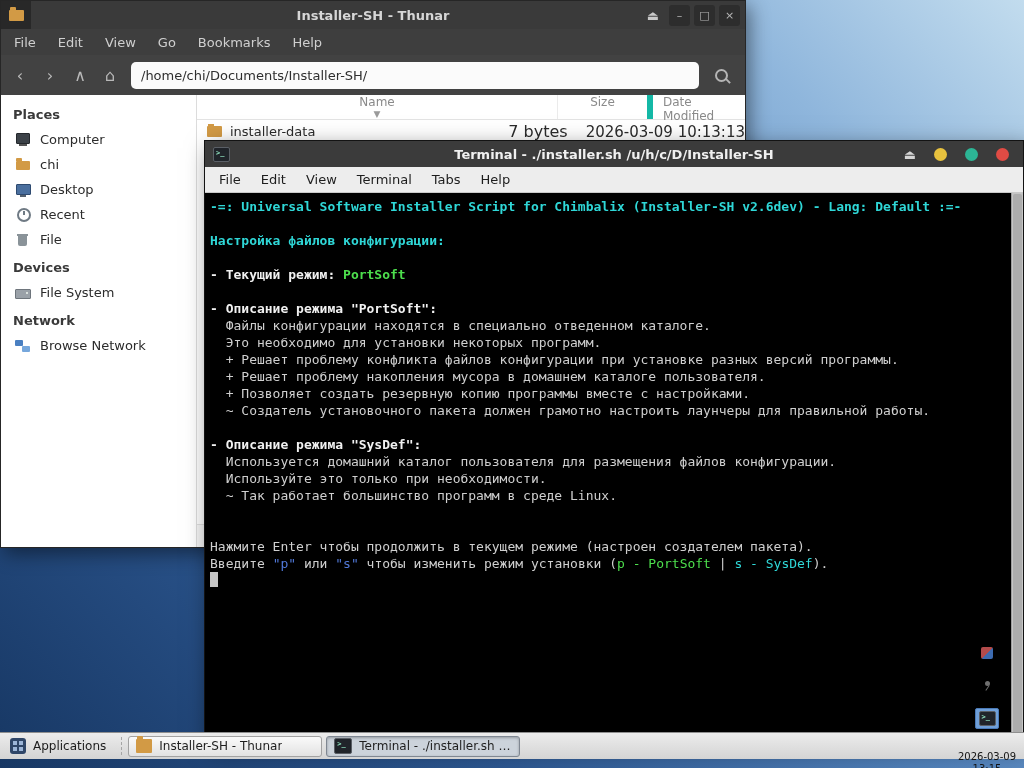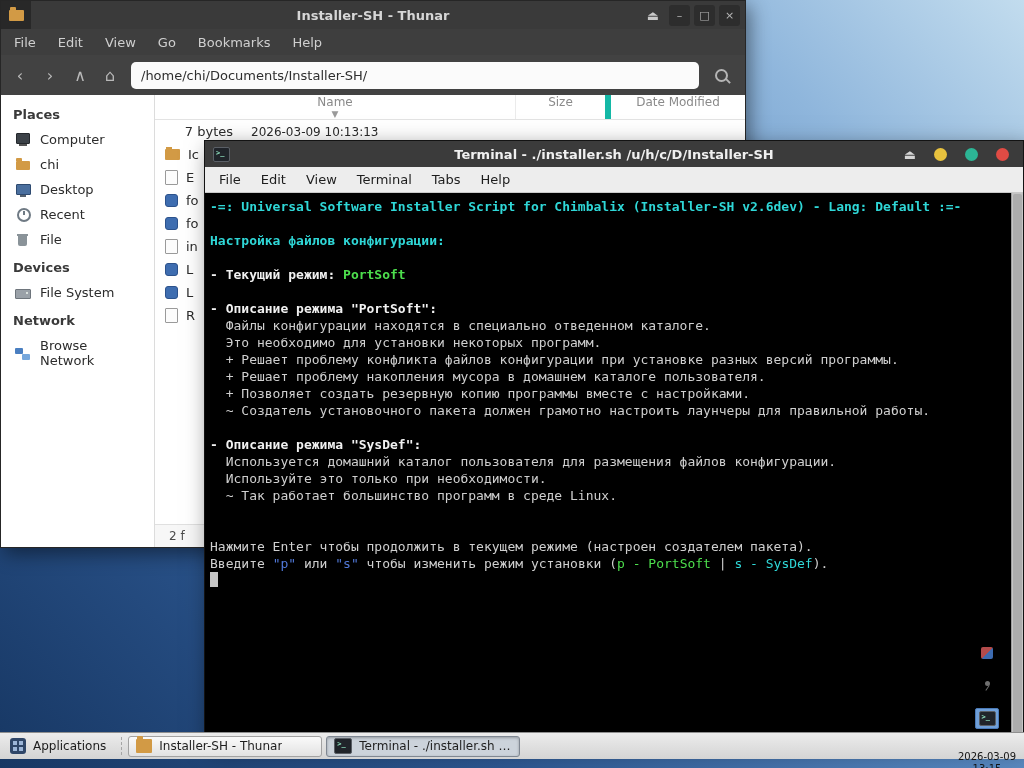--- a/index.html
+++ b/index.html
@@ -20,35 +20,35 @@
   .t-menubar{height:26px;background:#3e3e3e;display:flex;align-items:center;padding-left:2px;}
   .t-menubar .mi{color:#cfcfcf;font-size:13px;margin:0 11px;}
   .t-toolbar{height:40px;background:#424242;display:flex;align-items:center;padding:0 4px;}
   .nav-btn{width:30px;height:30px;color:#b9b9b9;font-size:16px;display:flex;align-items:center;justify-content:center;}
   .pathbar{flex:1;height:27px;line-height:27px;background:#fbfbfb;border-radius:5px;margin:0 8px 0 6px;
     padding:0 10px;font-size:13px;color:#2e2e2e;white-space:nowrap;overflow:hidden;}
   .search-btn{width:28px;height:28px;display:flex;align-items:center;justify-content:center;margin-right:6px;}
   .mag{width:9px;height:9px;border:2px solid #b5b5b5;border-radius:50%;position:relative;display:inline-block;}
   .mag::after{content:"";position:absolute;width:6px;height:2px;background:#b5b5b5;transform:rotate(45deg);right:-5px;bottom:-2px;}
   .t-body{display:flex;height:452px;}
-  .sidebar{width:154px;flex:none;border-right:1px solid #dcdcdc;background:#fff;padding-top:4px;box-sizing:border-box;overflow:hidden;}
+  .sidebar{width:196px;flex:none;border-right:1px solid #dcdcdc;background:#fff;padding-top:4px;box-sizing:border-box;overflow:hidden;}
   .sb-h{padding:8px 12px 5px;font-weight:bold;font-size:13px;color:#3a3a3a;}
   .sb-i{display:flex;align-items:center;gap:9px;padding:5px 14px;font-size:13px;color:#2c2c2c;}
   .filearea{flex:1;display:flex;flex-direction:column;overflow:hidden;}
   .fheader{height:24px;display:flex;align-items:center;border-bottom:1px solid #e3e3e3;font-size:12px;color:#8a8a8a;}
   .fh{box-sizing:border-box;padding:0 10px;height:100%;display:flex;align-items:center;flex-direction:column;}
   .fh.name{width:360px;justify-content:space-between;}
   .fh.size{width:90px;border-left:1px solid #ebebeb;}
   .fh.date{flex:1;border-left:6px solid #14b8a6;}
   .sort{font-size:9px;color:#9a9a9a;}
   .frows{flex:1;overflow:hidden;}
   .frow{height:23px;display:flex;align-items:center;font-size:13px;color:#2b2b2b;}
   .fc-name{width:360px;display:flex;align-items:center;gap:8px;padding-left:10px;box-sizing:border-box;white-space:nowrap;overflow:hidden;}
-  .fc-size{width:90px;text-align:right;font-size:13px;box-sizing:border-box;padding-right:12px;white-space:nowrap;}
-  .fc-date{flex:1;font-size:12px;white-space:nowrap;padding-left:6px;}
+  .fc-size{width:90px;text-align:right;font-size:16px;box-sizing:border-box;padding-right:12px;white-space:nowrap;}
+  .fc-date{flex:1;font-size:15px;white-space:nowrap;padding-left:6px;}
   .statusbar{height:22px;line-height:22px;border-top:1px solid #e0e0e0;background:#f7f7f7;
     font-size:12px;color:#4a4a4a;padding-left:14px;white-space:nowrap;overflow:hidden;}
 
   
   .fi,.si,.tki{position:relative;display:inline-block;flex:none;}
   .glyph-folder{width:15px;height:11px;background:#d29a45;border-radius:1px;}
   .glyph-folder::before{content:"";position:absolute;top:-3px;left:1px;width:6px;height:3px;background:#d29a45;border-radius:1px 1px 0 0;}
   .glyph-file{width:11px;height:13px;background:#fcfcfc;border:1px solid #9a9a9a;border-radius:1px;}
   .glyph-exec{width:13px;height:13px;background:#3e6db0;border:1px solid #2c528c;border-radius:3px;box-sizing:border-box;}
   .glyph-term{width:15px;height:13px;background:#20242a;border:1px solid #5a5f66;border-radius:2px;}
@@ -196,20 +196,24 @@
         <div class="fheader">
           <div class="fh name">
             <span>Name</span>
             <span class="sort">▼</span>
           </div>
           <div class="fh size">Size</div>
           <div class="fh date">Date Modified</div>
         </div>
         <div class="frows" id="filerows">
             <div class="frow">
+              <div class="fc-name">
+                <span class="fi glyph-folder"></span>
+                <span>installer-data</span>
+              </div>
               <div class="fc-size">7 bytes</div>
               <div class="fc-date">2026-03-09 10:13:13</div>
             </div>
             <div class="frow">
               <div class="fc-name">
                 <span class="fi glyph-folder"></span>
                 <span>Ic</span>
               </div>
               <div class="fc-size"></div>
               <div class="fc-date"></div>

